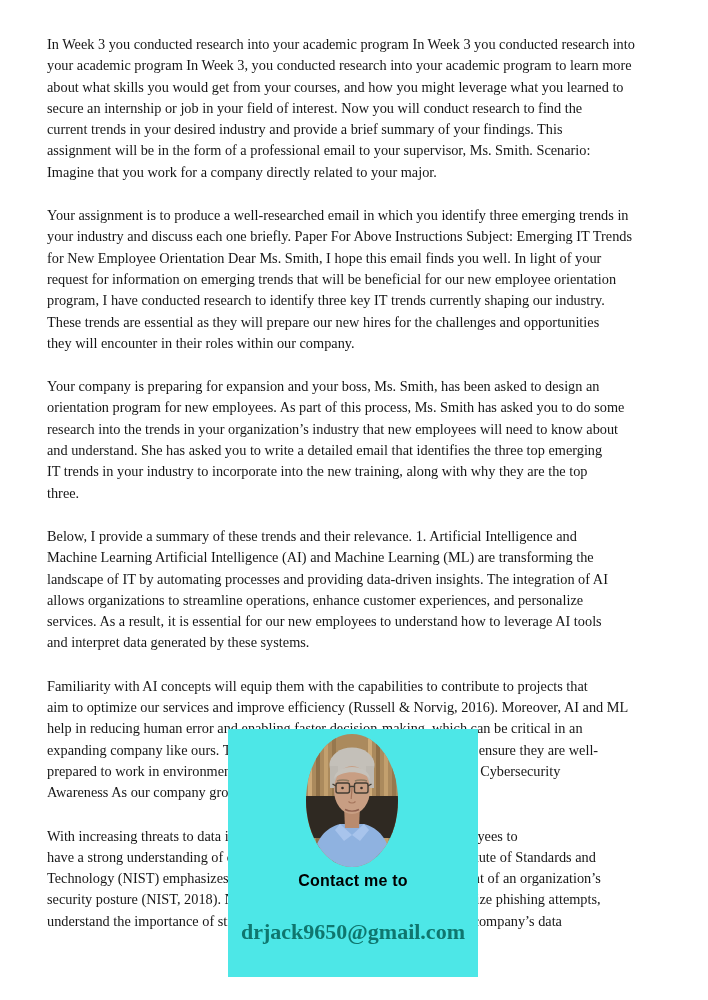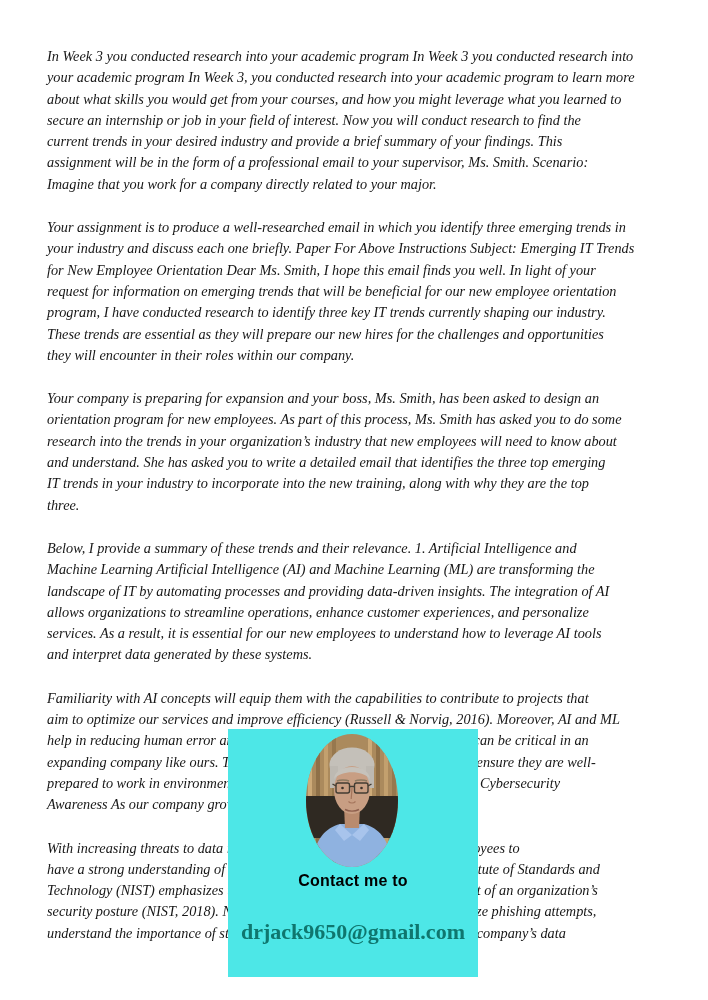--- a/index.html
+++ b/index.html
@@ -16,23 +16,22 @@
   }
   .doc {
     position: absolute;
     left: 47px; top: 30px;
     width: 655px;
     font-size: 14.3px;
     line-height: 21.3px;
     color: #161616;
   }
   .para {
-    margin: 16px 0 22px 0;
+    margin: 4px 0 22px 0;
     white-space: pre; 
-    font-style: italic;
   }
   .overlay {
     position: absolute;
     left: 228px; top: 729px;
     width: 250px; height: 248px;
     background: #4de7e7;
     text-align: center;
   }
   .portrait {
     position: absolute;

